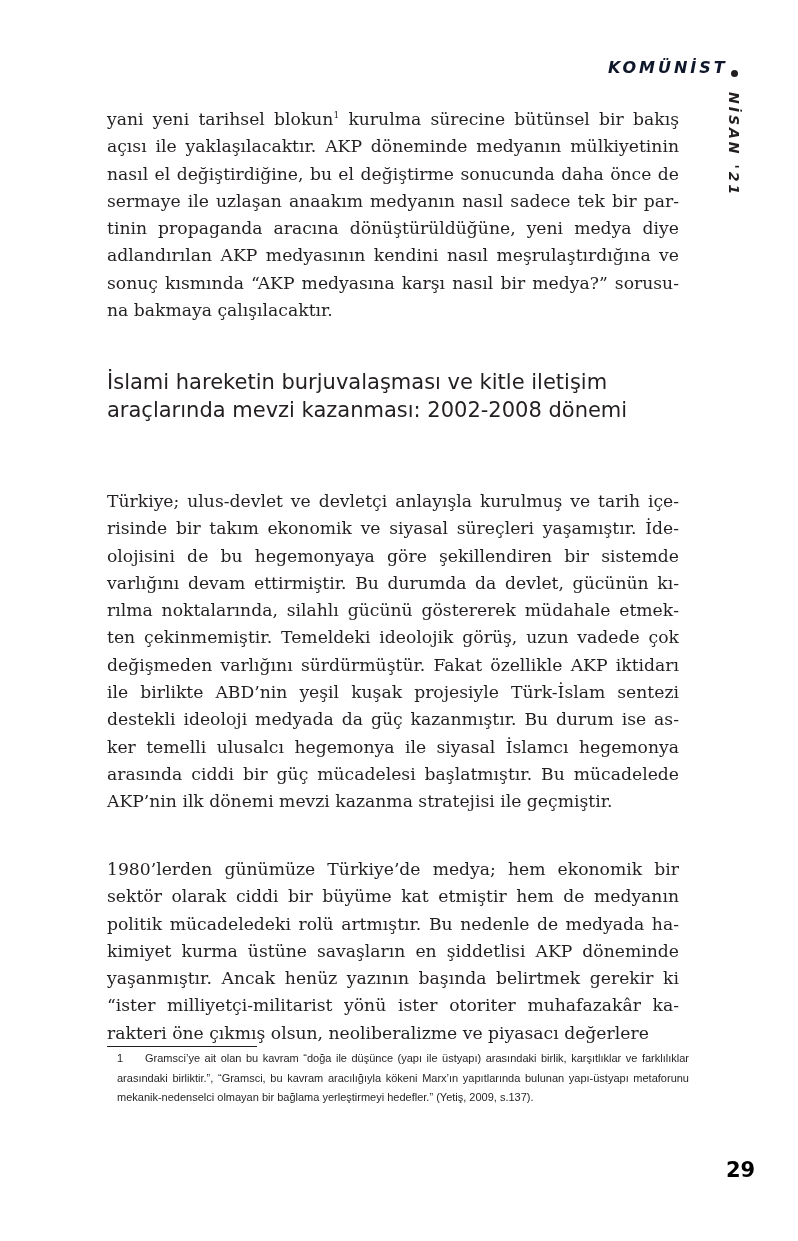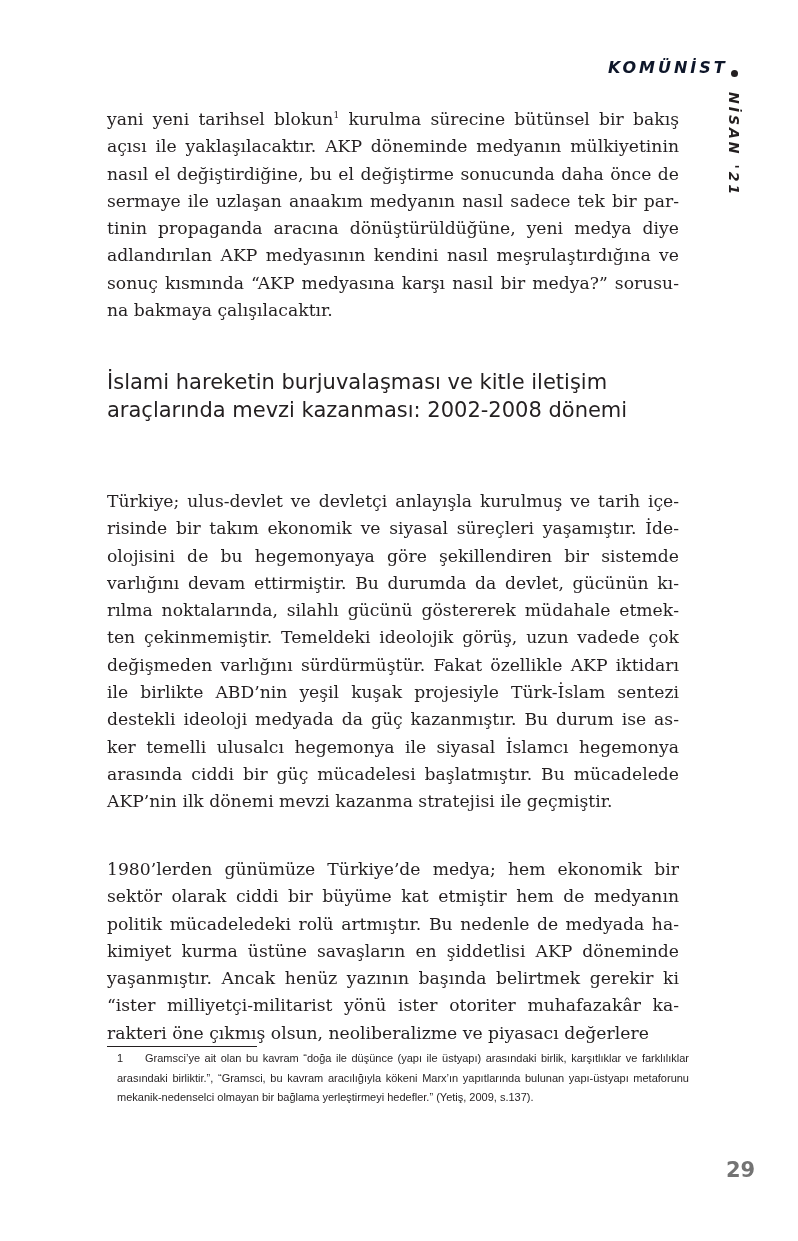--- a/index.html
+++ b/index.html
@@ -38,21 +38,21 @@
     border-top: 1px solid #231f20;
   }
   .footnote {
     position: absolute; left: 117px; top: 1049px; width: 572px;
     font-family: "Liberation Sans", sans-serif; font-size: 11px; line-height: 19.5px;
     text-align: justify; margin: 0;
   }
   .fn-num { display: inline-block; width: 28px; }
   .page-number {
     position: absolute; left: 726px; top: 1158px;
-    font-family: "DejaVu Sans", sans-serif; font-size: 21px; font-weight: bold; color: #737373;
+    font-family: "DejaVu Sans", sans-serif; font-size: 21px; font-weight: bold; color: #000000;
   }
   sup { font-size: 9px; line-height: 0; vertical-align: 7px; }
 </style>
 </head>
 <body>
 
 <div>
   <div class="header-title">KOMÜNİST</div>
   <div class="header-dot"></div>
   <div class="side-date">NİSAN '21</div>

